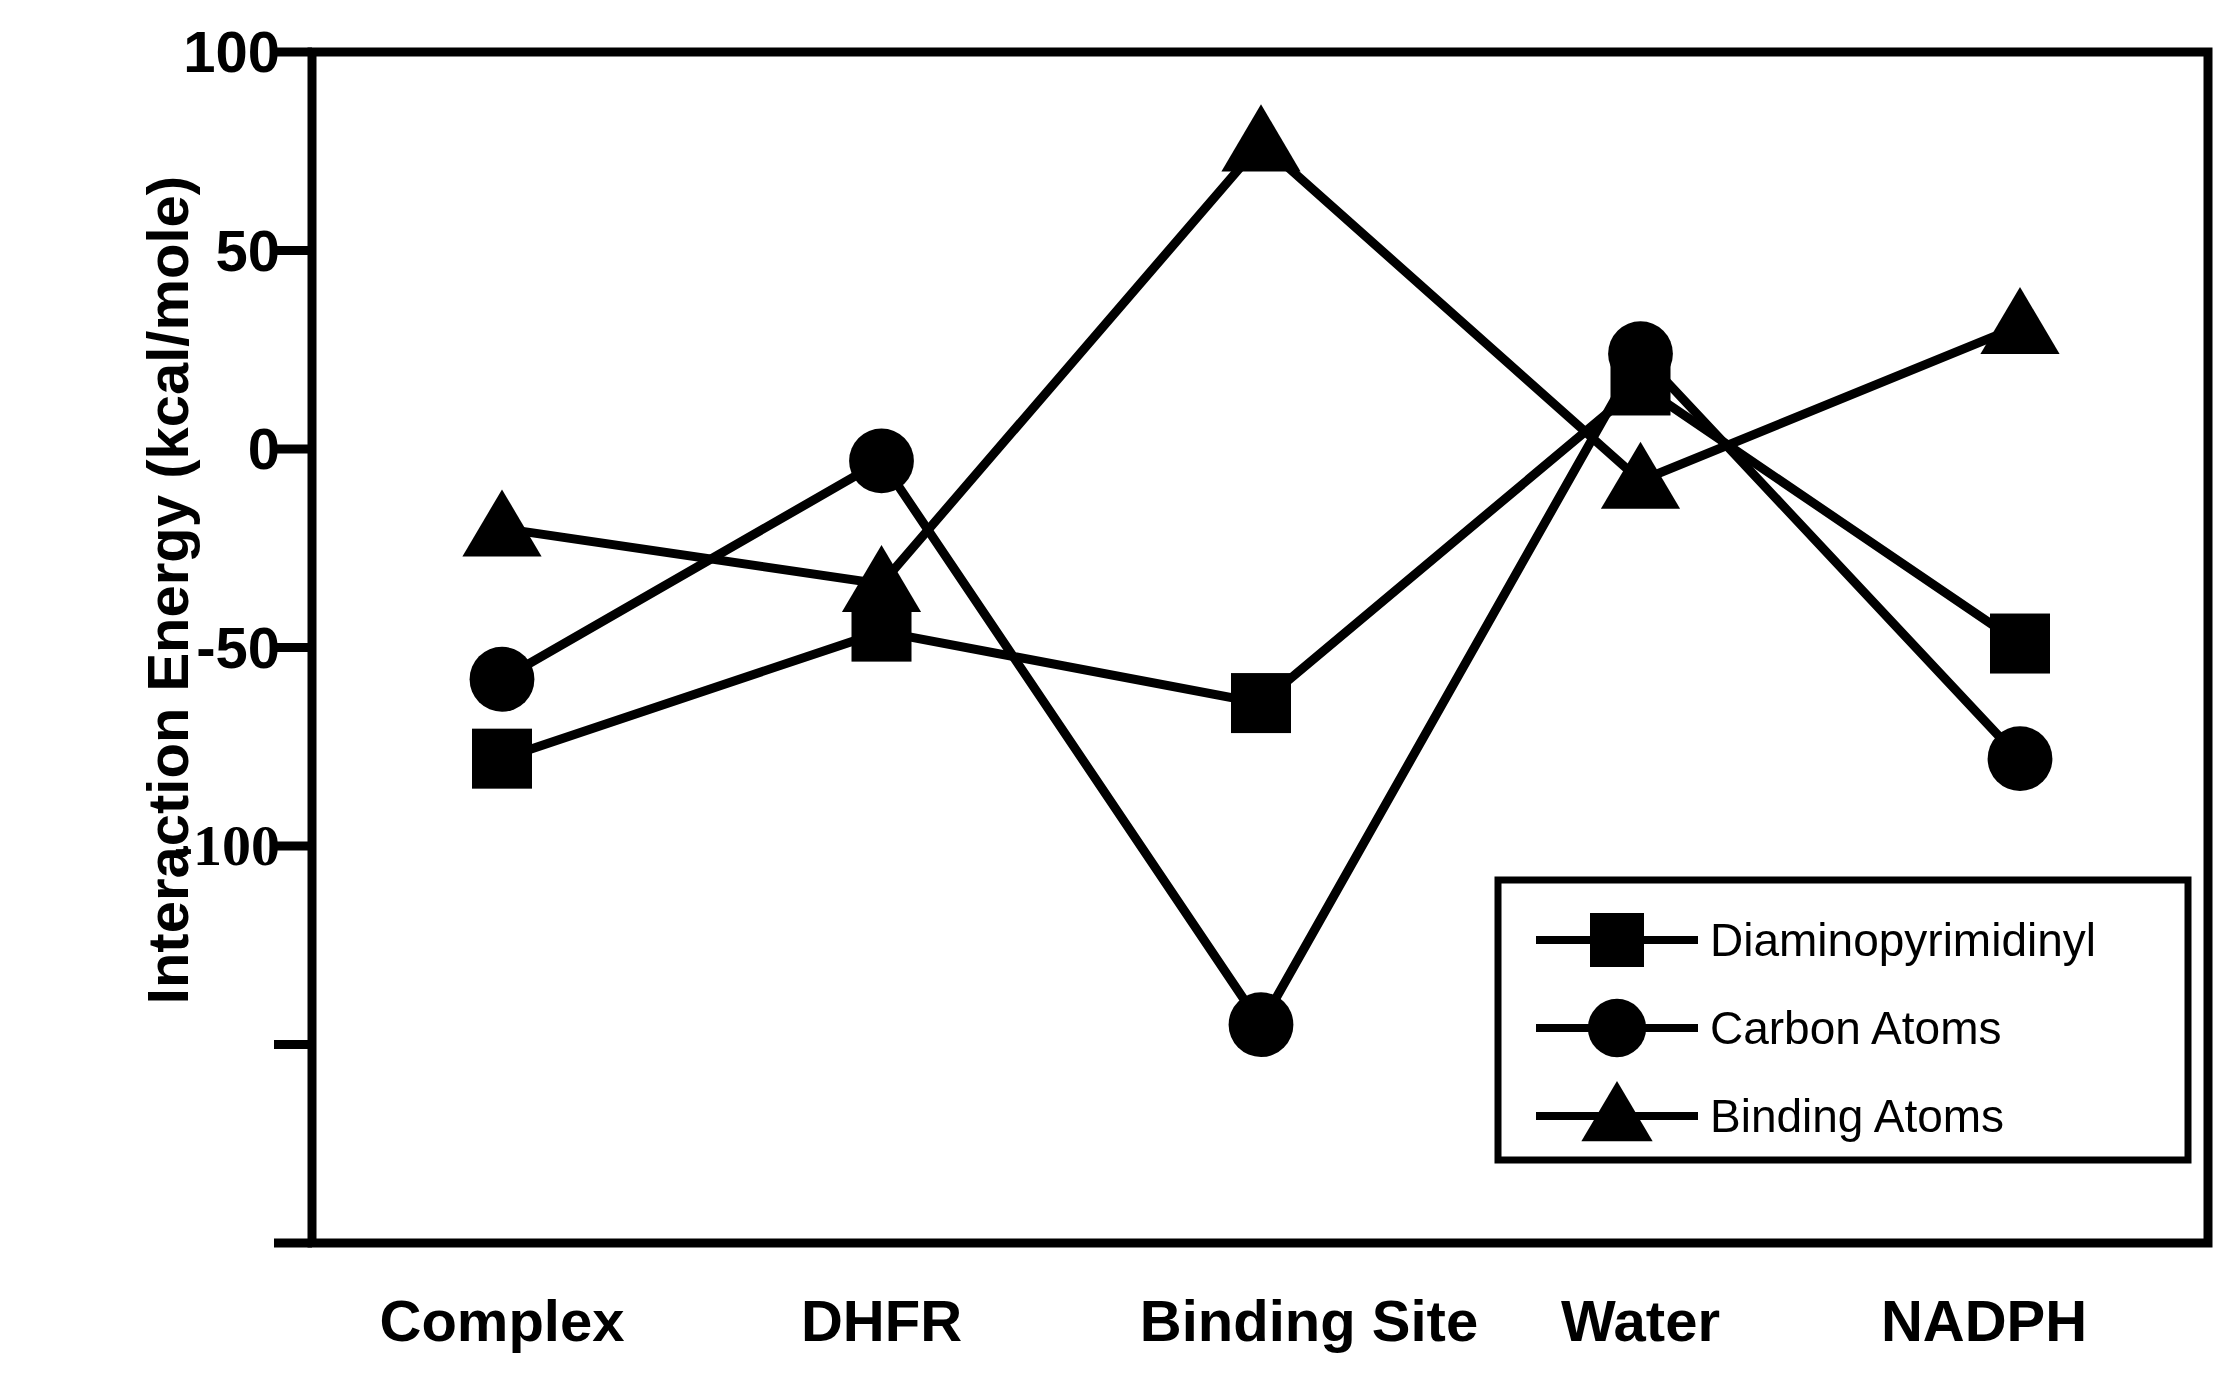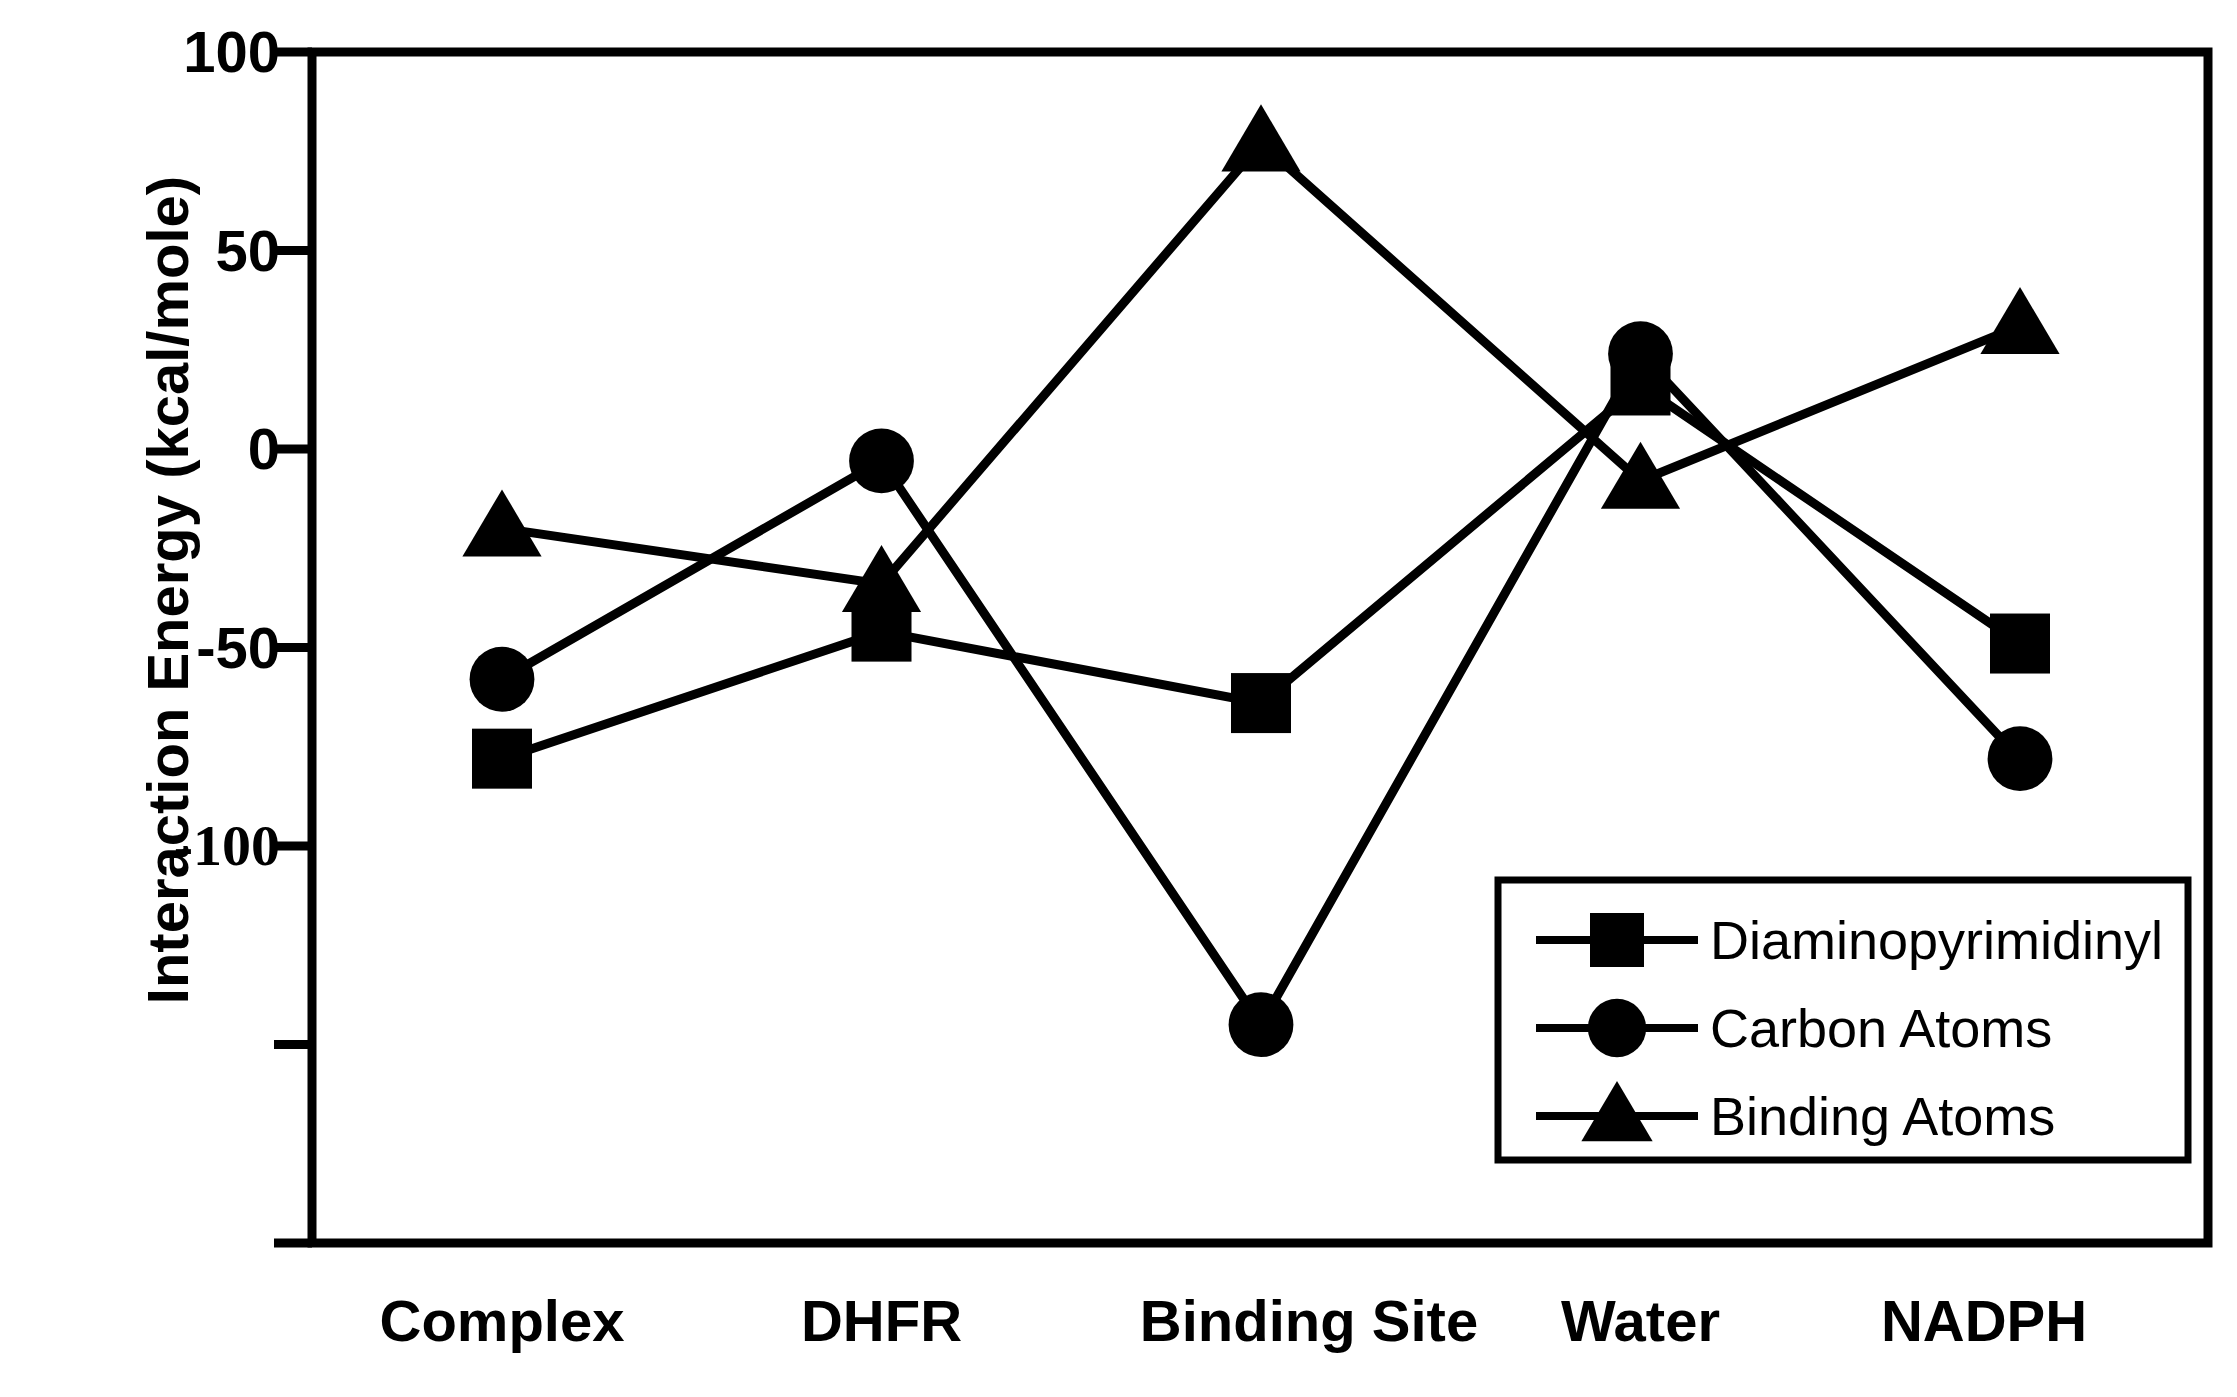--- a/index.html
+++ b/index.html
@@ -39,21 +39,21 @@
     font-weight:700;
     line-height:62px;
     transform:translateX(-50%);
     white-space:nowrap;
   }
 
   svg#plot{position:absolute;left:0;top:0;}
 
   .legend-text{
     position:absolute;
-    font-size:54px;
+    font-size:46px;
     font-weight:400;
     line-height:46px;
     white-space:nowrap;
     transform:translateY(-50%);
   }
 </style>
 </head>
 <body>
 
 <div id="figure">

